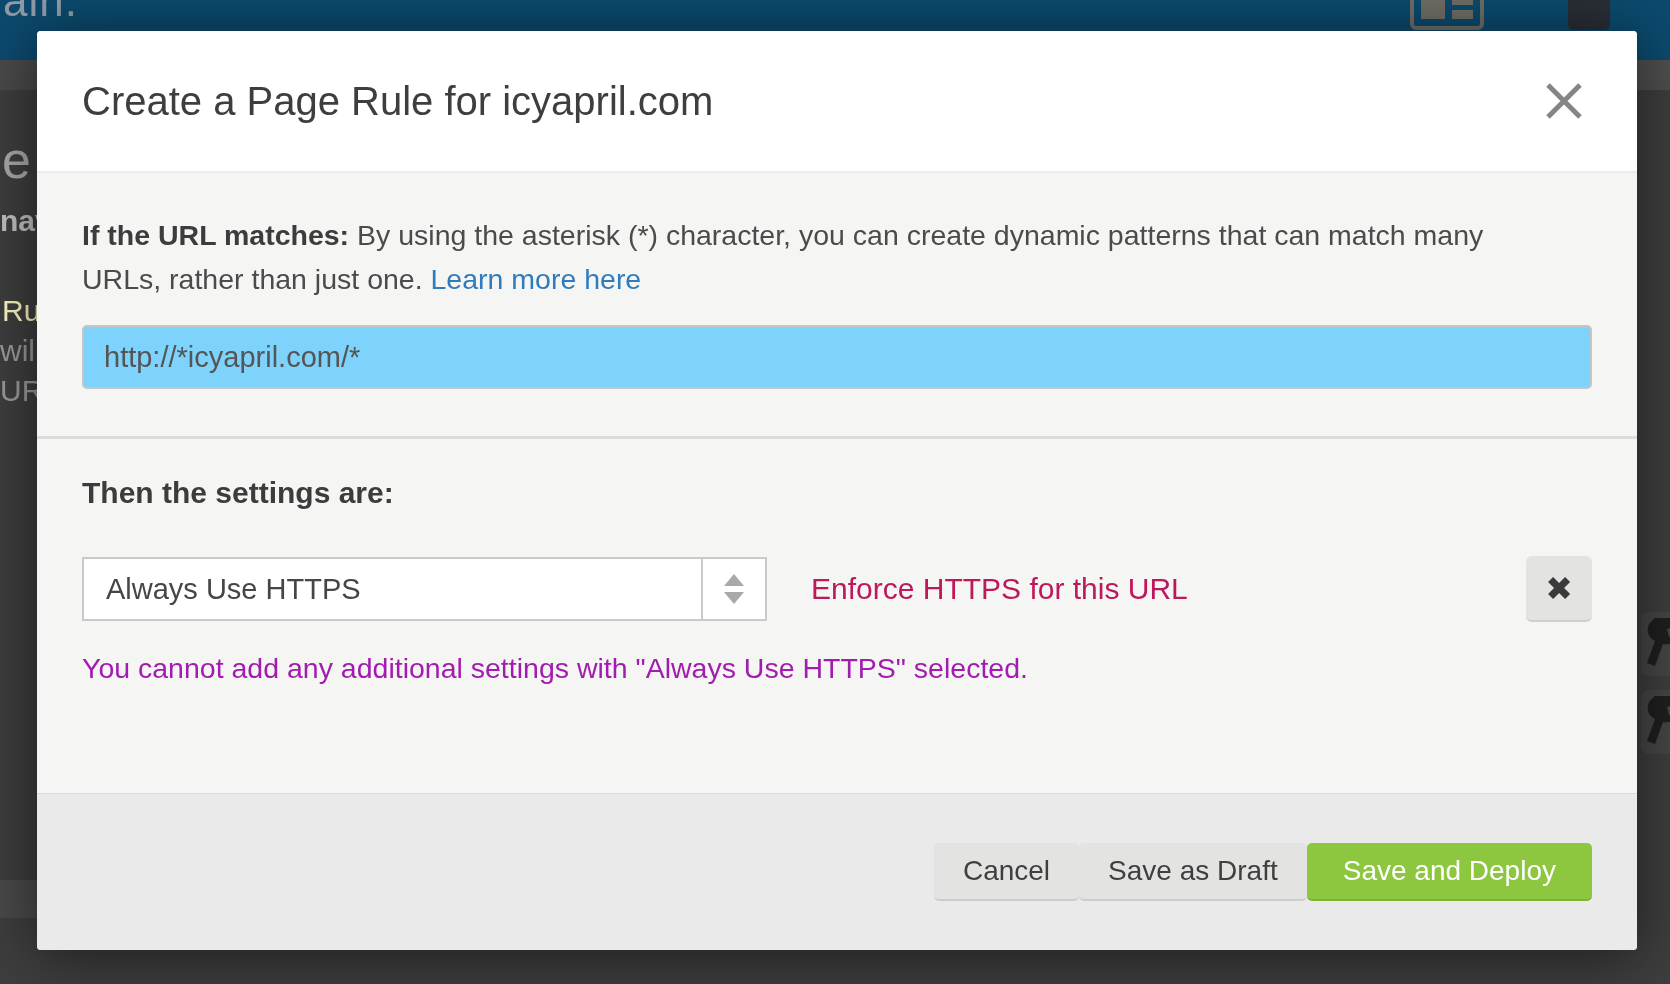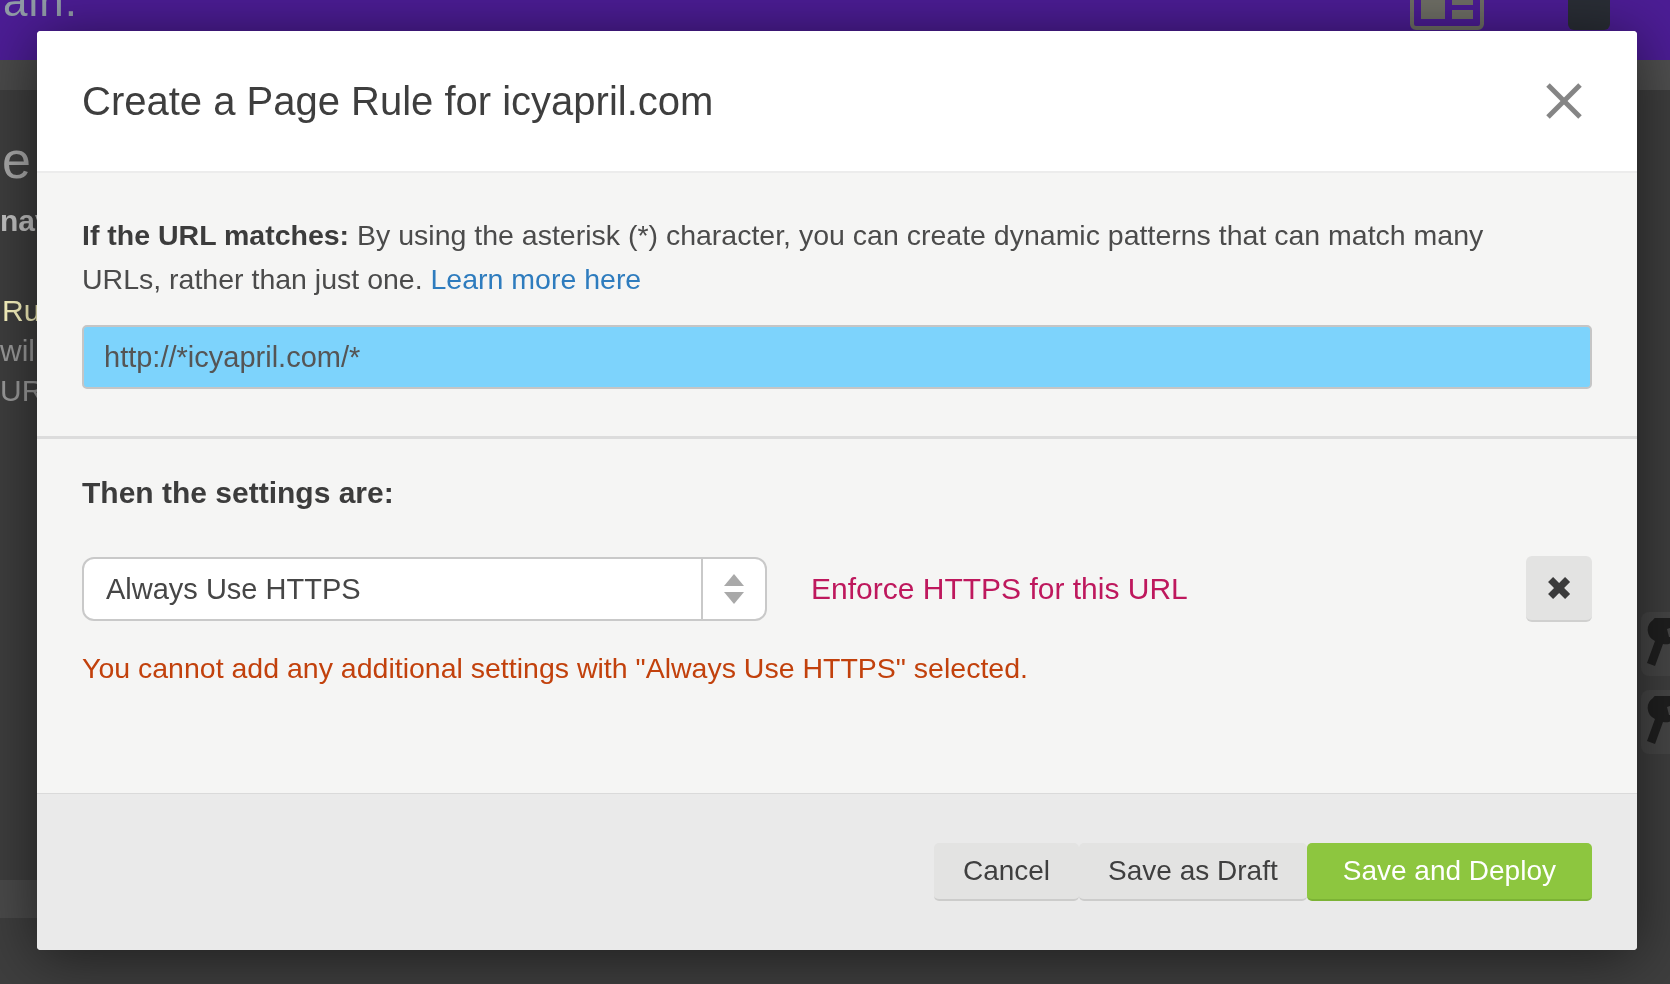--- a/index.html
+++ b/index.html
@@ -6,21 +6,21 @@
   html,body { width:1670px; height:984px; overflow:hidden; }
   body {
     font-family:"Liberation Sans", sans-serif;
     background:#3e3e3e;
     position:relative;
   }
 
   
   .bg-topbar {
     position:absolute; left:0; top:0; width:1670px; height:60px;
-    background:#4c1d95; overflow:hidden; z-index:1;
+    background:#0c4a6e; overflow:hidden; z-index:1;
   }
   .bg-topbar-text {
     position:absolute; left:3px; top:-24px;
     font-size:44px; color:#929da8; letter-spacing:1px;
   }
   .bg-nav-icon-1 {
     position:absolute; left:1410px; top:-16px; width:74px; height:46px;
     border:4px solid #6f6f66; border-radius:6px; display:flex; align-items:center; padding:0 7px; gap:7px;
   }
   .bg-nav-icon-1 .blk { width:24px; height:24px; background:#6f6f66; }
@@ -68,40 +68,40 @@
   .url-input {
     margin-top:24px; width:100%; height:64px;
     border:2px solid #c5c5c5; border-radius:5px; background:#7dd3fc;
     font-family:"Liberation Sans", sans-serif;
     font-size:29px; color:#555; padding:0 20px; outline:none;
   }
   .section-divider { border:none; border-top:3px solid #dcdcdc; margin:47px -45px 0 -45px; }
   .settings-heading { margin-top:37px; font-size:30px; font-weight:bold; color:#3c3c3c; }
   .settings-row { margin-top:46px; display:flex; align-items:center; }
   .setting-select {
-    width:685px; height:64px; background:#fff; border:2px solid #c9c9c9; border-radius:12px;
+    width:685px; height:64px; background:#fff; border:2px solid #c9c9c9; border-radius:0;
     display:flex; align-items:center; cursor:pointer;
   }
   .setting-select .sel-value { flex:1; padding-left:22px; font-size:29px; color:#464646;
     white-space:nowrap; overflow:hidden; }
   .sel-arrows {
     width:64px; height:100%; border-left:2px solid #c9c9c9;
     display:flex; flex-direction:column; align-items:center; justify-content:center; gap:6px;
   }
   .tri-up   { width:0; height:0; border-left:10px solid transparent; border-right:10px solid transparent; border-bottom:12px solid #a9a9a9; }
   .tri-down { width:0; height:0; border-left:10px solid transparent; border-right:10px solid transparent; border-top:12px solid #a9a9a9; }
   .setting-desc { margin-left:44px; font-size:30px; color:#be185d; }
   .spacer { flex:1; }
   .remove-btn {
     width:66px; height:66px; background:#e3e3e2; border:none; border-bottom:2px solid #d0d0cf;
     border-radius:6px; cursor:pointer;
     font-family:"DejaVu Sans", sans-serif; font-size:33px; color:#3b3b3b; font-weight:bold;
     display:flex; align-items:center; justify-content:center;
   }
-  .setting-note { margin-top:30px; font-size:28.5px; color:#c2410c; }
+  .setting-note { margin-top:30px; font-size:28.5px; color:#a21caf; }
 
   .modal-footer {
     position:absolute; left:0; right:0; bottom:0; height:157px;
     background:#eaeaea; border-top:1px solid #dadada;
     display:flex; align-items:center; justify-content:flex-end;
     padding-right:45px; 
   }
   .btn {
     height:58px; border-radius:5px; font-family:"Liberation Sans", sans-serif;
     font-size:28px; cursor:pointer; display:flex; align-items:center; justify-content:center;

